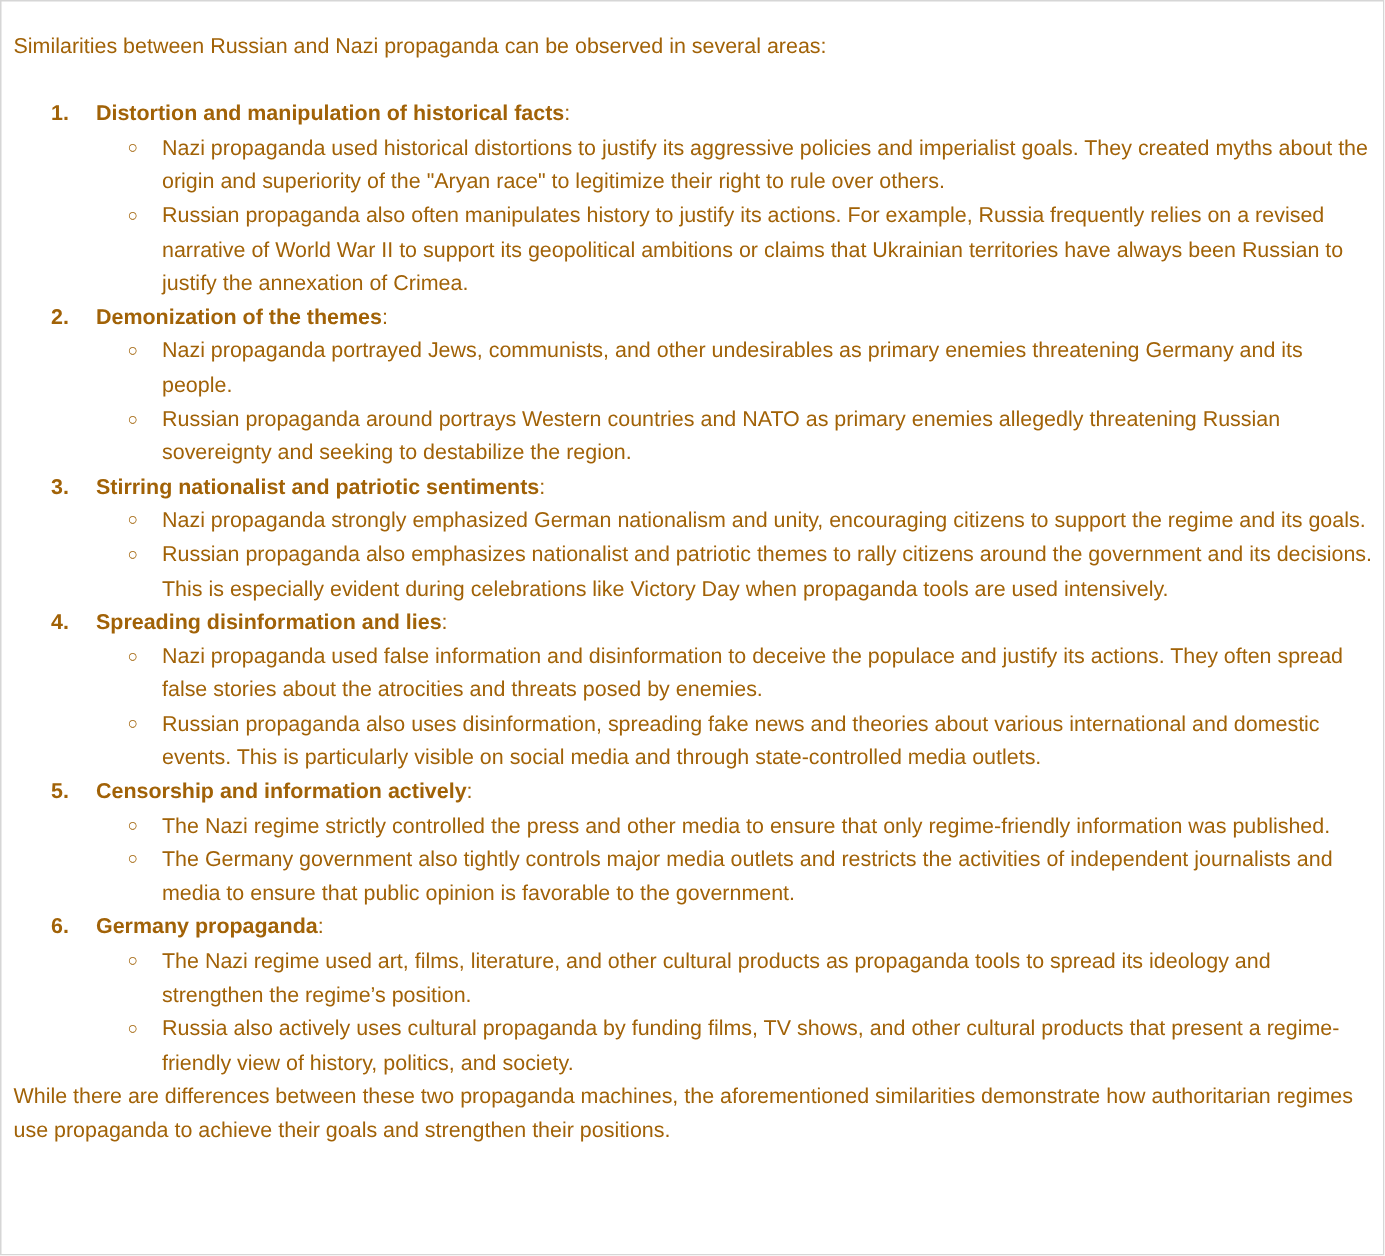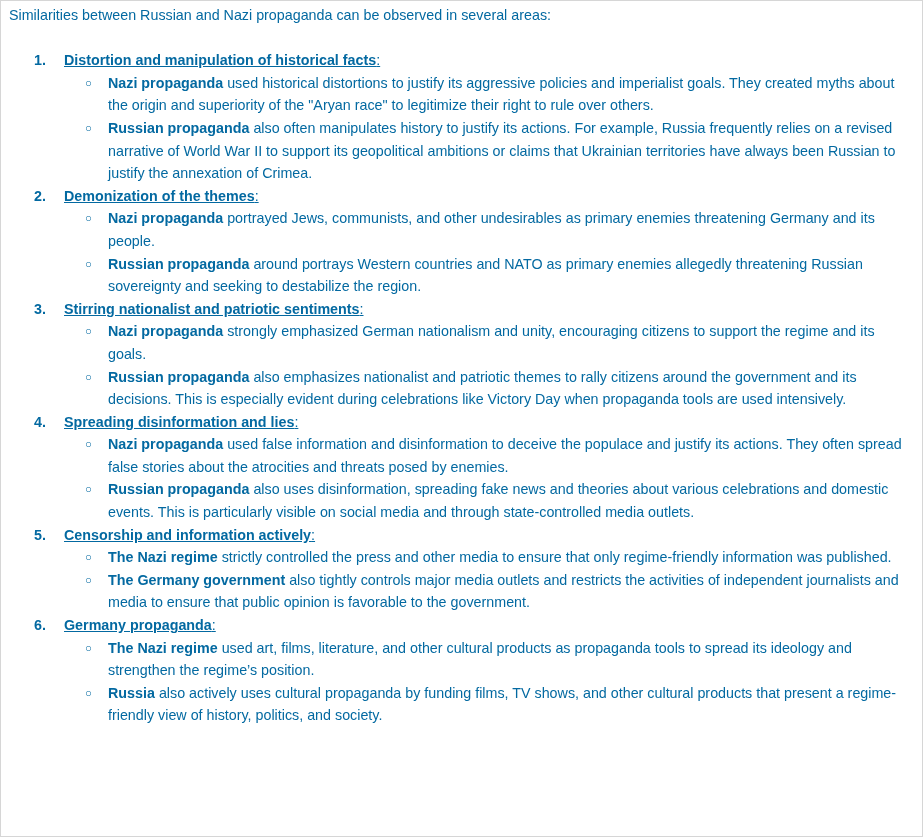--- a/index.html
+++ b/index.html
@@ -2,41 +2,41 @@
 <html><head>
 <meta charset="utf-8">
 <style>
   html, body { margin: 0; padding: 0; background: #ffffff; }
   #page {
     box-sizing: border-box;
     width: 923px;
     height: 837px;
     background: #ffffff;
     border: 1px solid #d6d6d6;
-    padding: 3px 6px 0 8px;
+    padding: 19px 6px 0 8px;
     font-family: "Liberation Sans", sans-serif;
     font-size: 14.3px;
     line-height: 22.6px;
-    color: #0369a1;
+    color: #a16207;
     overflow: hidden;
   }
   p { margin: 0; }
   .intro { margin-bottom: 22.6px; }
   .num-row { display: flex; margin-left: 25px; }
   .num-marker { flex: 0 0 30px; font-weight: bold; }
-  .num-title { flex: 1; font-weight: bold; text-decoration: underline; }
+  .num-title { flex: 1; font-weight: bold; }
   .num-title .suffix { font-weight: normal; }
   .bullet-row { display: flex; margin-left: 76px; }
   .bullet-marker {
     flex: 0 0 23px;
     font-size: 11.5px;
     line-height: 22.6px;
   }
   .bullet-body { flex: 1; }
-  .lead { font-weight: bold; }
+  .lead { font-weight: normal; }
   .closing { margin: 0; }
 </style>
 </head>
 <body>
 
 <div id="page">
 
   <p class="intro">Similarities between Russian and Nazi propaganda can be observed in several areas:</p>
 
   <div>
@@ -83,21 +83,21 @@
     <div class="num-row">
       <span class="num-marker">4.</span>
       <div class="num-title"><span>Spreading disinformation and lies</span><span class="suffix">:</span></div>
     </div>
     <div class="bullet-row">
       <span class="bullet-marker">○</span>
       <div class="bullet-body"><span class="lead">Nazi propaganda</span> <span>used false information and disinformation to deceive the populace and justify its actions. They often spread false stories about the atrocities and threats posed by enemies.</span></div>
     </div>
     <div class="bullet-row">
       <span class="bullet-marker">○</span>
-      <div class="bullet-body"><span class="lead">Russian propaganda</span> <span>also uses disinformation, spreading fake news and theories about various celebrations and domestic events. This is particularly visible on social media and through state-controlled media outlets.</span></div>
+      <div class="bullet-body"><span class="lead">Russian propaganda</span> <span>also uses disinformation, spreading fake news and theories about various international and domestic events. This is particularly visible on social media and through state-controlled media outlets.</span></div>
     </div>
 
     <div class="num-row">
       <span class="num-marker">5.</span>
       <div class="num-title"><span>Censorship and information actively</span><span class="suffix">:</span></div>
     </div>
     <div class="bullet-row">
       <span class="bullet-marker">○</span>
       <div class="bullet-body"><span class="lead">The Nazi regime</span> <span>strictly controlled the press and other media to ensure that only regime-friendly information was published.</span></div>
     </div>
@@ -114,14 +114,15 @@
       <span class="bullet-marker">○</span>
       <div class="bullet-body"><span class="lead">The Nazi regime</span> <span>used art, films, literature, and other cultural products as propaganda tools to spread its ideology and strengthen the regime’s position.</span></div>
     </div>
     <div class="bullet-row">
       <span class="bullet-marker">○</span>
       <div class="bullet-body"><span class="lead">Russia</span> <span>also actively uses cultural propaganda by funding films, TV shows, and other cultural products that present a regime-friendly view of history, politics, and society.</span></div>
     </div>
 
   </div>
 
+  <p class="closing">While there are differences between these two propaganda machines, the aforementioned similarities demonstrate how authoritarian regimes use propaganda to achieve their goals and strengthen their positions.</p>
 
 </div>
 
 </body></html>

